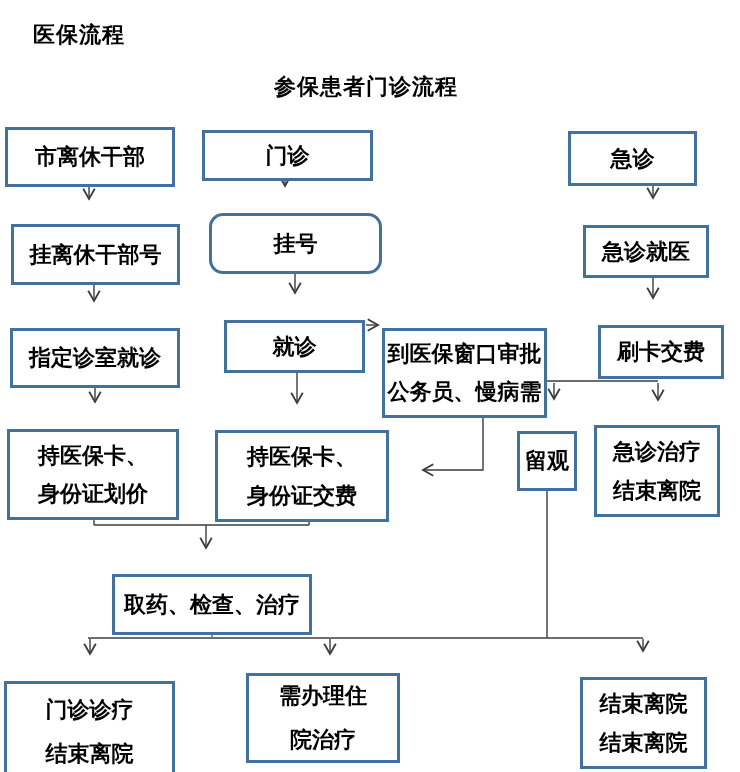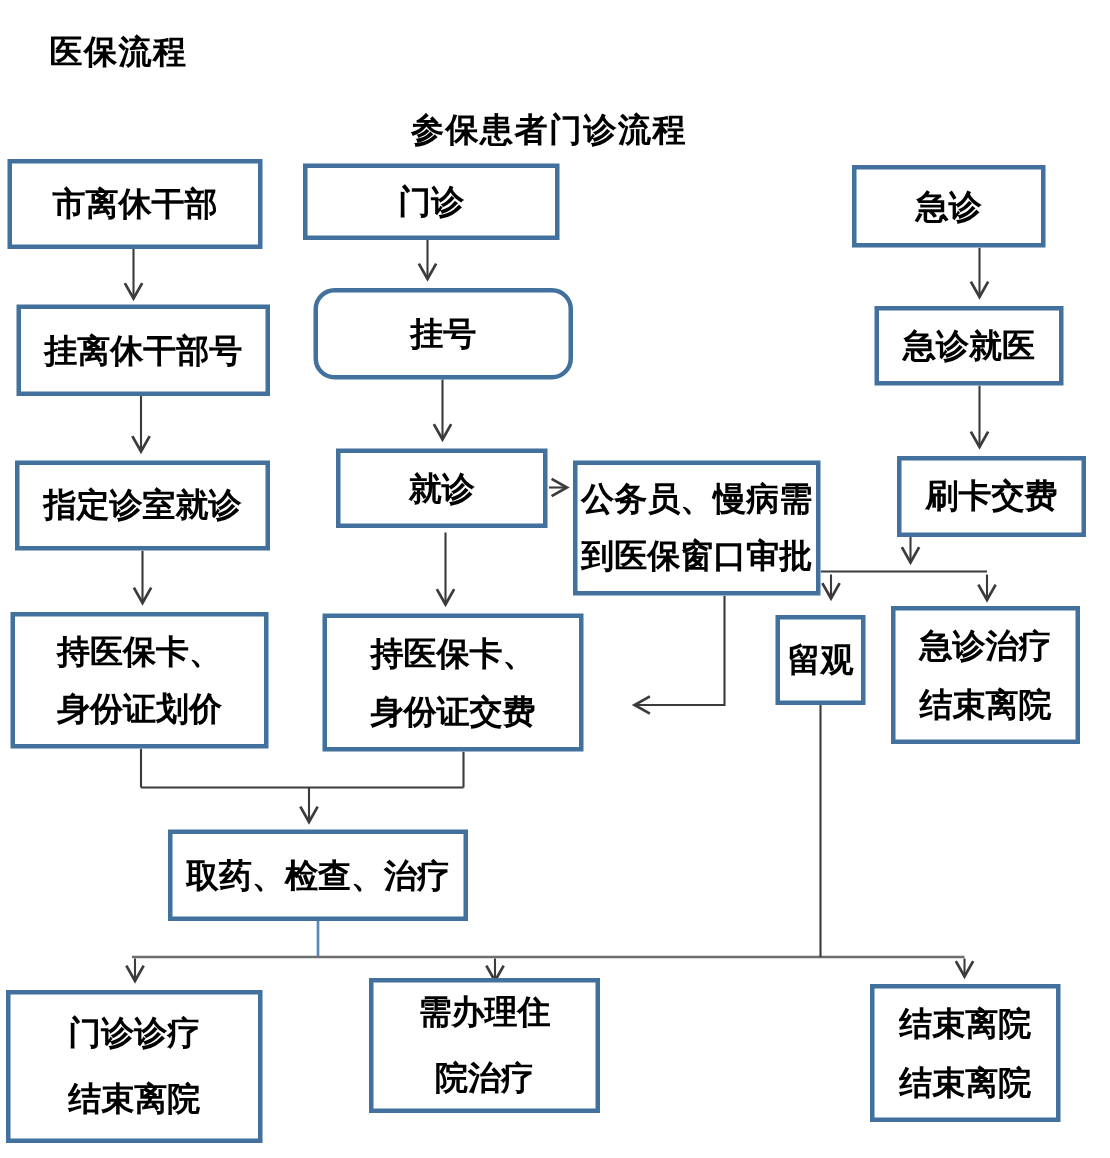--- a/index.html
+++ b/index.html
@@ -19,21 +19,21 @@
   .title{
     position:absolute;font-size:22px;font-weight:bold;letter-spacing:1px;white-space:nowrap;
   }
   #edges{position:absolute;left:0;top:0;width:740px;height:772px;}
   .edge{fill:none;stroke:var(--connector);stroke-width:1.4;}
   .edge.grey{stroke:var(--grey-line);stroke-width:1.8;}
   .edge.blue{stroke:var(--blue-connector);stroke-width:1.8;}
   .node{
     position:absolute;box-sizing:border-box;border:3px solid var(--box-border);
     background:#ffffff;display:flex;flex-direction:column;align-items:center;justify-content:center;
-    font-size:22px;font-weight:bold;line-height:1.15;white-space:nowrap;text-align:center;
+    font-size:22px;font-weight:bold;line-height:1.15;white-space:nowrap;text-align:center;margin-top:21px;
   }
   .node.two{justify-content:space-around;padding:4px 0;}
 </style>
 </head>
 <body>
 
 <div id="canvas">
 
   <div class="title" style="left:33px;top:20px;">医保流程</div>
   <div class="title" style="left:274px;top:72px;">参保患者门诊流程</div>
@@ -90,22 +90,22 @@
     <span>急诊就医</span>
   </div>
 
   <div class="node" style="left:10px;top:307px;width:170px;height:60px;">
     <span>指定诊室就诊</span>
   </div>
   <div class="node" style="left:224px;top:299px;width:141px;height:53px;">
     <span>就诊</span>
   </div>
   <div class="node two" style="left:382px;top:307px;width:165px;height:90px;">
+    <span>到医保窗口审批</span>
     <span>公务员、慢病需</span>
-    <span>到医保窗口审批</span>
   </div>
   <div class="node" style="left:598px;top:304px;width:126px;height:54px;">
     <span>刷卡交费</span>
   </div>
 
   <div class="node two" style="left:7px;top:408px;width:172px;height:91px;">
     <span>持医保卡、</span>
     <span>身份证划价</span>
   </div>
   <div class="node two" style="left:215px;top:409px;width:174px;height:92px;">

